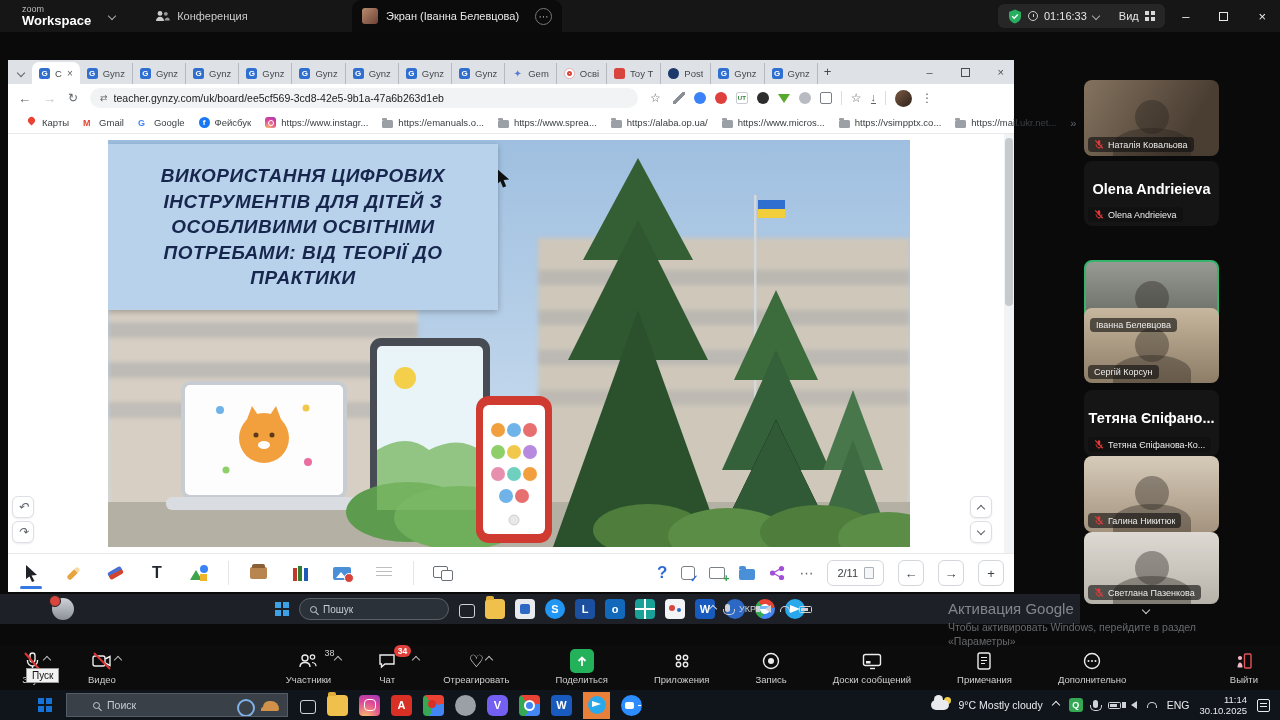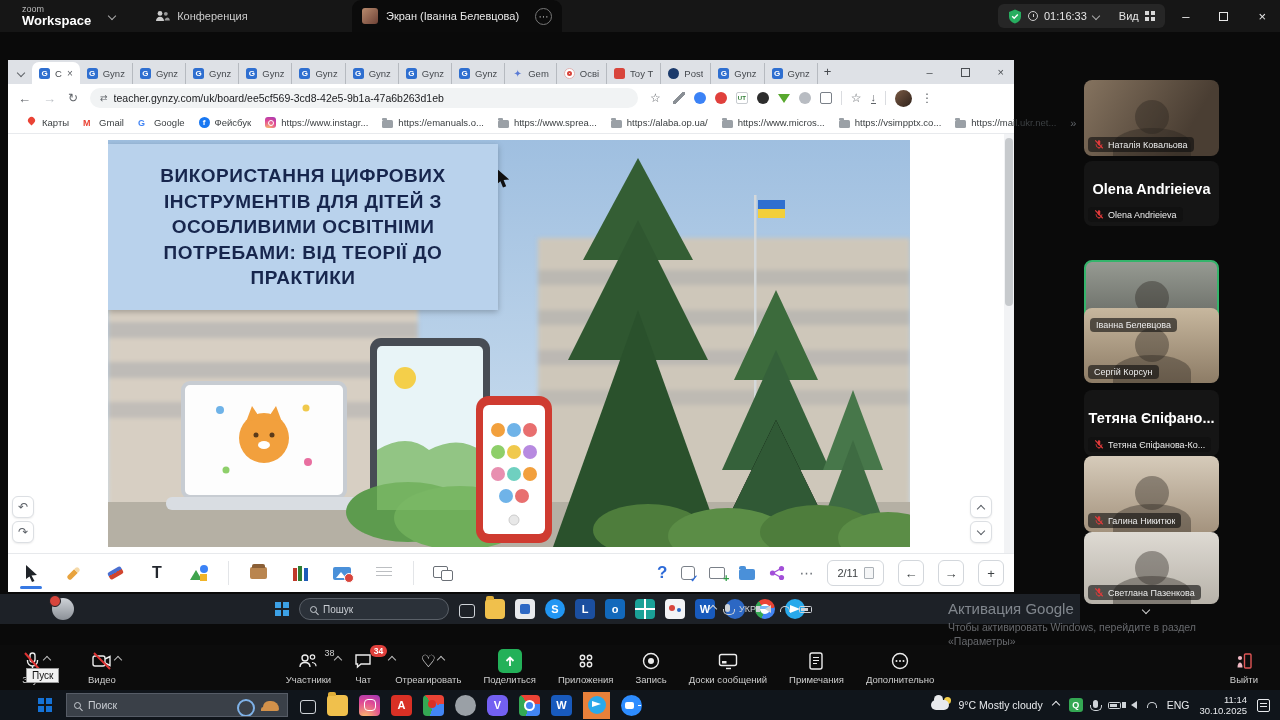--- a/index.html
+++ b/index.html
@@ -115,21 +115,21 @@
   .bmi-fb::after { content:"f"; position:absolute; inset:0; color:#fff; font-size:8px; font-weight:bold;
     display:flex; align-items:center; justify-content:center; }
   .bmi-ig { border-radius:3px; background:radial-gradient(circle at 30% 110%,#fdc468,#df4996 60%,#9b36b7); }
   .bmi-ig::after { content:""; position:absolute; inset:2.5px; border:1.2px solid #fff; border-radius:3px; }
   .bmi-folder { background:#9aa0a6; border-radius:1.5px; height:8px; margin-top:2px; }
   .bmi-folder::before { content:""; position:absolute; top:-2px; left:0; width:5px; height:2px; background:#9aa0a6;
     border-radius:1px 1px 0 0; }
   .bm-more { margin-left:auto; color:#5f6368; font-size:11px; }
 
   
-  .content { position:relative; height:419px; background:#fff; overflow:hidden; }
+  .content { position:relative; height:419px; background:#fff; overflow:hidden;font-style:italic; }
   .slide { position:absolute; left:100px; top:6px; width:802px; height:407px;
     background:linear-gradient(180deg,#9fbfe0 0%,#c3d8ec 70%,#cfe0ef 100%); overflow:hidden; }
   .scene { position:absolute; left:0; top:0; }
   .titlebox { position:absolute; left:0px; top:4px; width:390px; height:166px; background:#b9d2ec;
     box-shadow:0 2px 6px rgba(0,0,0,.25); display:flex; align-items:center; justify-content:center;
     padding:6px 10px; }
   .titlebox .tt { font-size:19px; line-height:1.35; font-weight:bold; color:#17264d; text-align:center;
     letter-spacing:.5px; }
   .scrollbar { position:absolute; right:0; top:0; width:10px; height:419px; background:#f2f3f5; }
   .scrollthumb { position:absolute; right:1px; top:4px; width:8px; height:168px; background:#c7cacd; border-radius:4px; }
@@ -285,35 +285,35 @@
   .ctrl { position:relative; display:flex; flex-direction:column; align-items:center; gap:2px;
     padding:0 6px; color:#cfcfcf; }
   .ctrl .icw { height:22px; display:flex; align-items:center; justify-content:center; position:relative; }
   .clabel { font-size:9.5px; color:#cfcfcf; white-space:nowrap; }
   .cchev { position:absolute; right:-8px; top:7px; color:#b9b9b9; }
   .pcount { position:absolute; top:-2px; right:-15px; font-size:9px; color:#cfcfcf; }
   .cbadge { position:absolute; top:-5px; right:-14px; background:#e0403c; color:#fff; font-size:8.5px;
     border-radius:8px; padding:1px 4px; font-weight:bold; }
   .heart { font-size:17px; color:#ececec; line-height:1; }
   .lgrp { margin-left:16px; display:flex; gap:34px; }
-  .cgrp { margin-left:158px; display:flex; gap:10px; }
+  .cgrp { margin-left:158px; display:flex; gap:34px; }
   .leave { margin-left:auto; margin-right:16px; }
 
   
   .tooltip { position:absolute; left:26px; top:668px; background:#f2f2f2; border:1px solid #9a9a9a;
     color:#111; font-size:10px; padding:1px 5px; z-index:70; }
 
   
   .vtaskbar { position:absolute; left:0; top:690px; width:1280px; height:30px; background:#10151b;
     display:flex; align-items:center; z-index:40; }
   .v-start { margin-left:38px; width:14px; height:14px; background-color:#1572d6;
     background-image:linear-gradient(90deg,transparent 44%,#10151b 44% 56%,transparent 56%),
       linear-gradient(0deg,transparent 44%,#10151b 44% 56%,transparent 56%); }
   .v-search { margin-left:14px; width:222px; height:24px; background:#3a4048; border:1px solid #565c66;
-    display:flex; align-items:center; gap:7px; padding:0 7px; color:#c8ccd2; font-size:10.5px; position:relative; }
+    display:flex; align-items:center; gap:7px; padding:0 26px; color:#c8ccd2; font-size:10.5px; position:relative; }
   .doodle { position:absolute; right:2px; top:2px; width:52px; height:20px; overflow:hidden; }
   .doodle::before { content:""; position:absolute; left:4px; top:3px; width:14px; height:14px;
     border:2px solid #7fb2e8; border-radius:50%; }
   .doodle::after { content:""; position:absolute; right:6px; top:5px; width:16px; height:10px;
     background:#d2914a; border-radius:6px 8px 2px 2px; box-shadow:-5px 3px 0 -3px #d2914a; }
   .v-icons { display:flex; align-items:center; gap:11px; margin-left:12px; }
   .vic { width:21px; height:21px; border-radius:4px; position:relative; flex:0 0 auto; }
   .vic .lt { position:absolute; inset:0; display:flex; align-items:center; justify-content:center;
     color:#fff; font-size:11px; font-weight:bold; }
   .vic-ig { background:radial-gradient(circle at 30% 110%,#fdc468,#df4996 60%,#9b36b7); }

